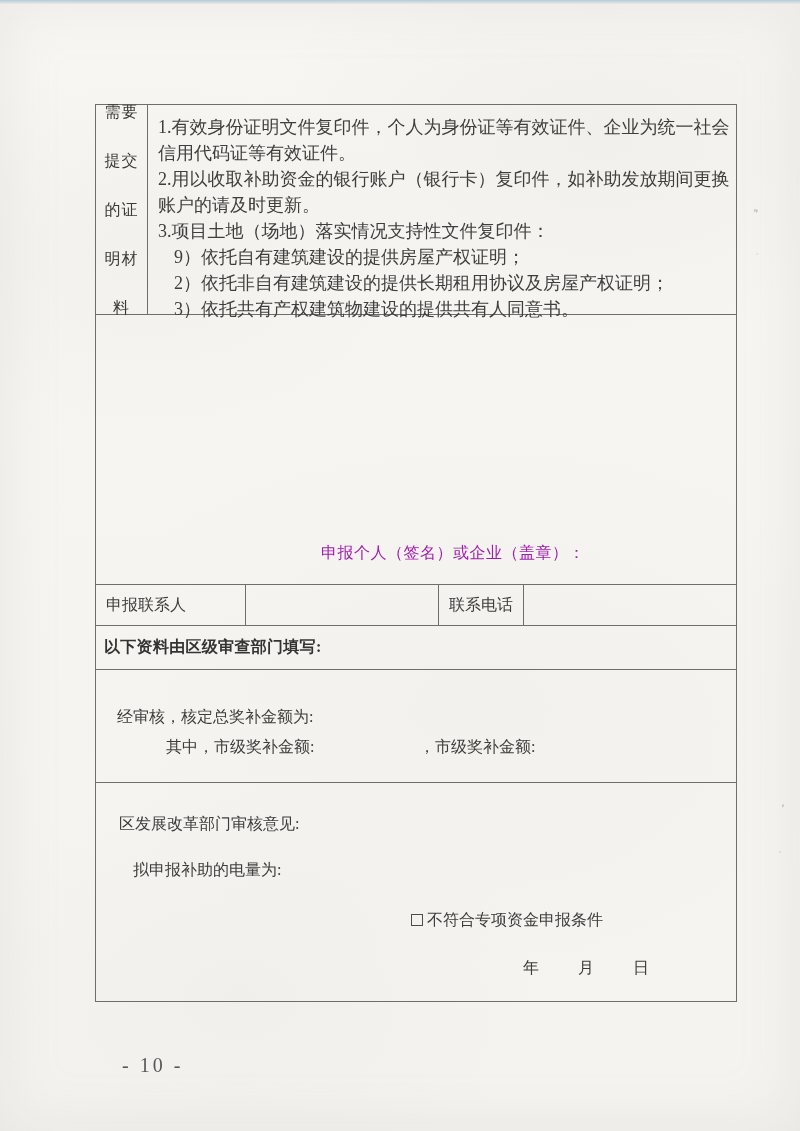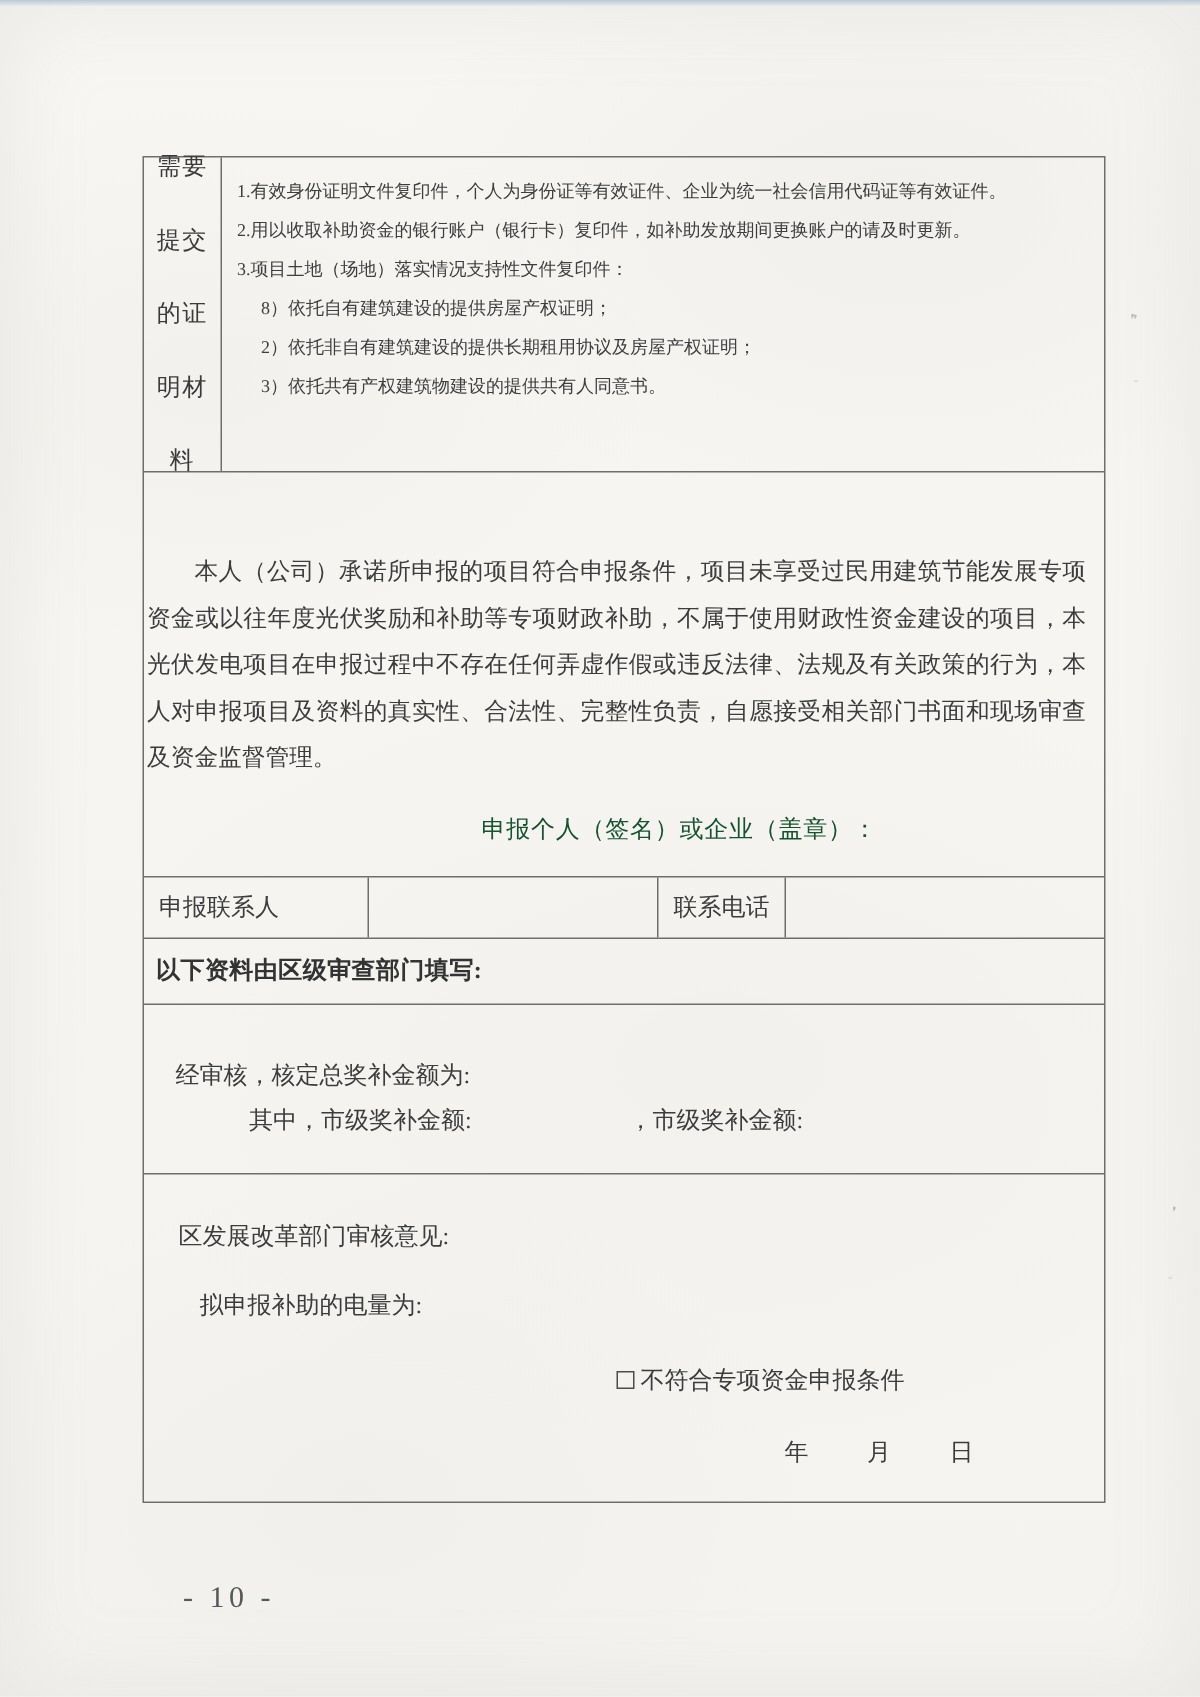--- a/index.html
+++ b/index.html
@@ -38,32 +38,32 @@
   .r6{top:678px;height:219px;}
 
   
   .v-head{
     width:52px;border-right:1px solid #6e6e6c;box-sizing:border-box;
     display:flex;flex-direction:column;justify-content:center;align-items:center;
     font-size:16px;line-height:25px;letter-spacing:1px;color:#3a3a3a;gap:24px;
   }
   .materials{
     flex:1;padding:9px 6px 0 10px;
-    font-size:12px;line-height:26px;color:#3e3e3e;
+    font-size:18px;line-height:26px;color:#3e3e3e;
   }
   .materials .sub{padding-left:16px;}
 
   
   .r2{font-size:15.8px;}
   .commitment{
     margin:51px 12px 0 2px;
     line-height:31px;text-indent:2em;text-align:justify;color:#3c3c3c;
   }
   .signature{
-    position:absolute;left:225px;top:228px;font-size:16px;color:#14532d;letter-spacing:0.5px;
+    position:absolute;left:225px;top:228px;font-size:16px;color:#a21caf;letter-spacing:0.5px;
   }
 
   
   .c{box-sizing:border-box;border-right:1px solid #6e6e6c;display:flex;align-items:center;font-size:16px;}
   .c1{width:150px;padding-left:10px;}
   .c2{width:193px;}
   .c3{width:85px;justify-content:center;}
   .c4{flex:1;border-right:none;}
 
   
@@ -115,28 +115,27 @@
       <div>需要</div>
       <div>提交</div>
       <div>的证</div>
       <div>明材</div>
       <div>料</div>
     </div>
     <div class="materials">
       <div>1.有效身份证明文件复印件，个人为身份证等有效证件、企业为统一社会信用代码证等有效证件。</div>
       <div>2.用以收取补助资金的银行账户（银行卡）复印件，如补助发放期间更换账户的请及时更新。</div>
       <div>3.项目土地（场地）落实情况支持性文件复印件：</div>
-      <div class="sub">8）依托自有建筑建设的提供房屋产权证明；</div>
+      <div class="sub">9）依托自有建筑建设的提供房屋产权证明；</div>
       <div class="sub">2）依托非自有建筑建设的提供长期租用协议及房屋产权证明；</div>
       <div class="sub">3）依托共有产权建筑物建设的提供共有人同意书。</div>
     </div>
   </div>
 
   <div class="row r2">
-    <div class="commitment">本人（公司）承诺所申报的项目符合申报条件，项目未享受过民用建筑节能发展专项资金或以往年度光伏奖励和补助等专项财政补助，不属于使用财政性资金建设的项目，本光伏发电项目在申报过程中不存在任何弄虚作假或违反法律、法规及有关政策的行为，本人对申报项目及资料的真实性、合法性、完整性负责，自愿接受相关部门书面和现场审查及资金监督管理。</div>
     <div class="signature">申报个人（签名）或企业（盖章）：</div>
   </div>
 
   <div class="row r3">
     <div class="c c1">申报联系人</div>
     <div class="c c2"></div>
     <div class="c c3">联系电话</div>
     <div class="c c4"></div>
   </div>
 

